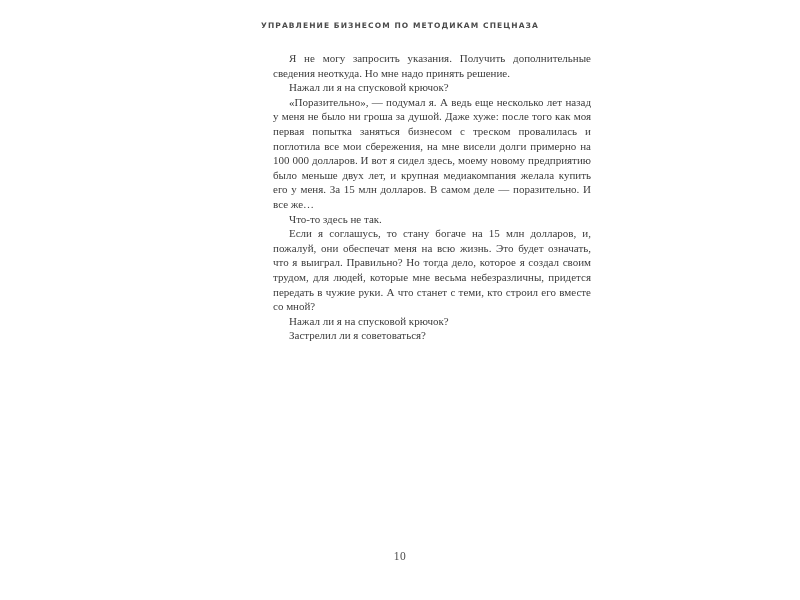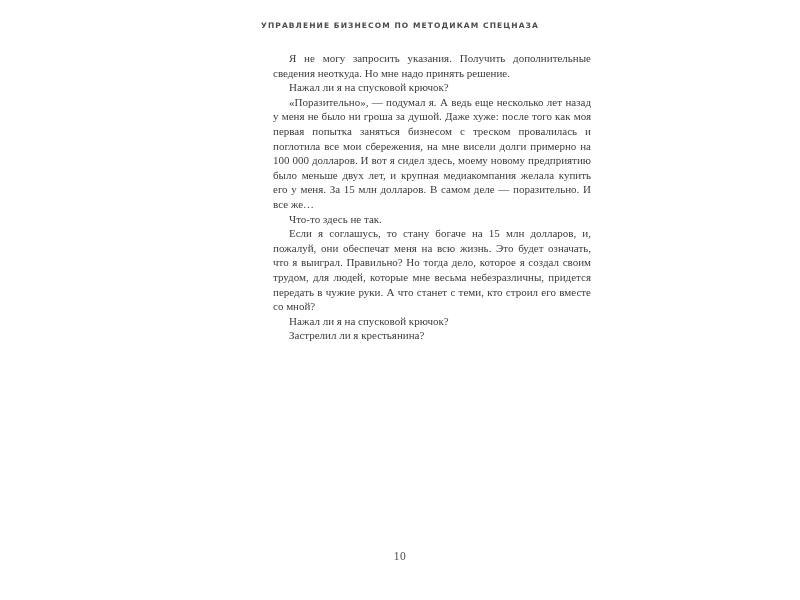--- a/index.html
+++ b/index.html
@@ -70,18 +70,18 @@
 
   <div class="running-header">УПРАВЛЕНИЕ БИЗНЕСОМ ПО МЕТОДИКАМ СПЕЦНАЗА</div>
 
   <div class="text-column">
     <p>Я не могу запросить указания. Получить дополнительные сведения неоткуда. Но мне надо принять решение.</p>
     <p>Нажал ли я на спусковой крючок?</p>
     <p>«Поразительно», — подумал я. А ведь еще несколько лет назад у меня не было ни гроша за душой. Даже хуже: после того как моя первая попытка заняться бизнесом с треском провалилась и поглотила все мои сбережения, на мне висели долги примерно на 100 000 долларов. И вот я сидел здесь, моему новому предприятию было меньше двух лет, и крупная медиакомпания желала купить его у меня. За 15 млн долларов. В самом деле — поразительно. И все же…</p>
     <p>Что-то здесь не так.</p>
     <p>Если я соглашусь, то стану богаче на 15 млн долларов, и, пожалуй, они обеспечат меня на всю жизнь. Это будет означать, что я выиграл. Правильно? Но тогда дело, которое я создал своим трудом, для людей, которые мне весьма небезразличны, придется передать в чужие руки. А что станет с теми, кто строил его вместе со мной?</p>
     <p>Нажал ли я на спусковой крючок?</p>
-    <p>Застрелил ли я крестьянина?</p>
+    <p>Застрелил ли я советоваться?</p>
   </div>
 
   <div class="page-number">10</div>
 
 </div>
 
 </body></html>

